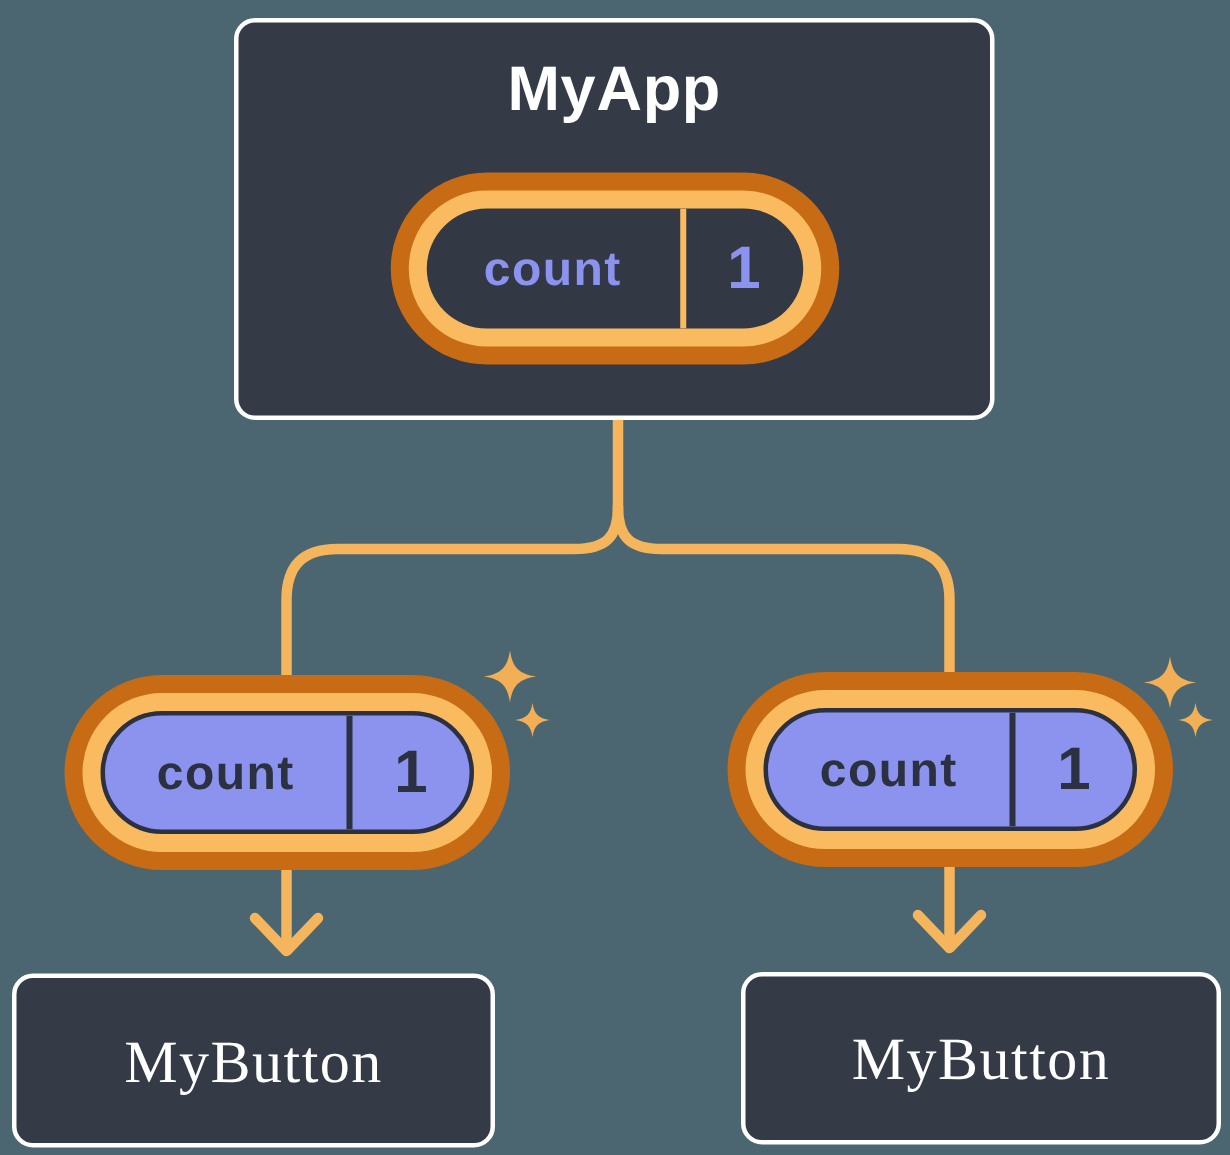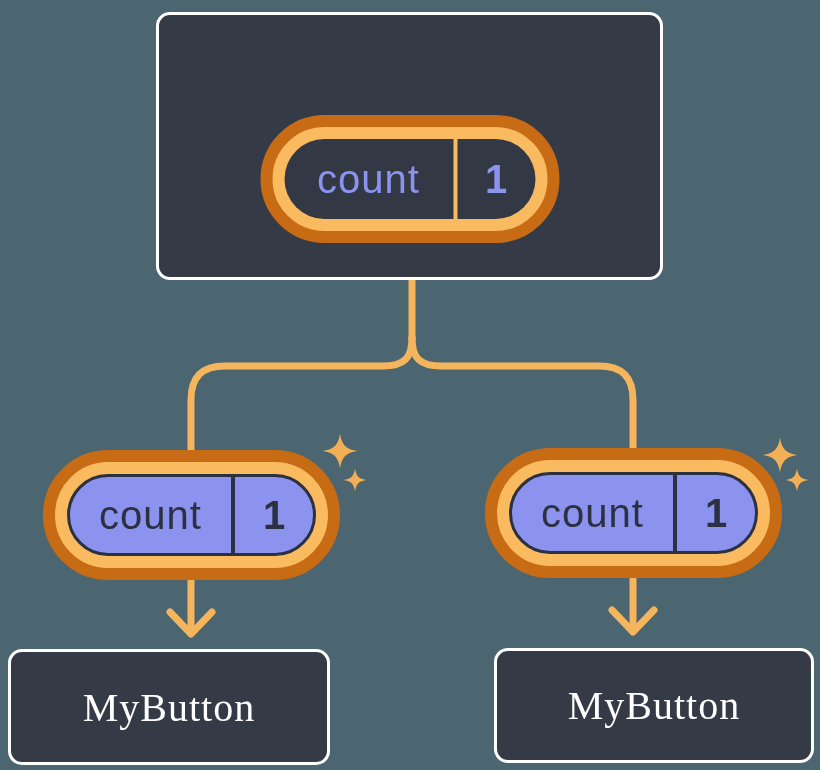--- a/index.html
+++ b/index.html
@@ -79,22 +79,22 @@
   .pill.child-left .pill-inner, .pill.child-right .pill-inner {
     background: #8B93EE;
     border: 3px solid #2B3140;
     color: #2B3140;
   }
   .pill-label {
     flex: 1;
     display: flex;
     align-items: center;
     justify-content: center;
-    font-size: 40px;
-    font-weight: 400;
+    font-size: 32px;
+    font-weight: 700;
     letter-spacing: 1px;
   }
   .pill-divider { width: 4px; }
   .pill.parent .pill-divider { background: #F9BA60; }
   .pill.child-left .pill-divider, .pill.child-right .pill-divider { background: #2B3140; }
   .pill-value {
     width: 78px;
     display: flex;
     align-items: center;
     justify-content: center;
@@ -132,20 +132,21 @@
         <use href="#spark" transform="translate(355 480) scale(11.5)"></use>
       </g>
       <g>
         <use href="#spark" transform="translate(780 455) scale(17.5)"></use>
         <use href="#spark" transform="translate(797 480) scale(11.5)"></use>
       </g>
     </g>
   </svg>
 
   <div class="node root">
+    <div class="node-title">MyApp</div>
     <div class="pill parent">
       <div class="pill-inner">
         <span class="pill-label">count</span>
         <span class="pill-divider"></span>
         <span class="pill-value">1</span>
       </div>
     </div>
   </div>
 
   <div class="pill child-left">

